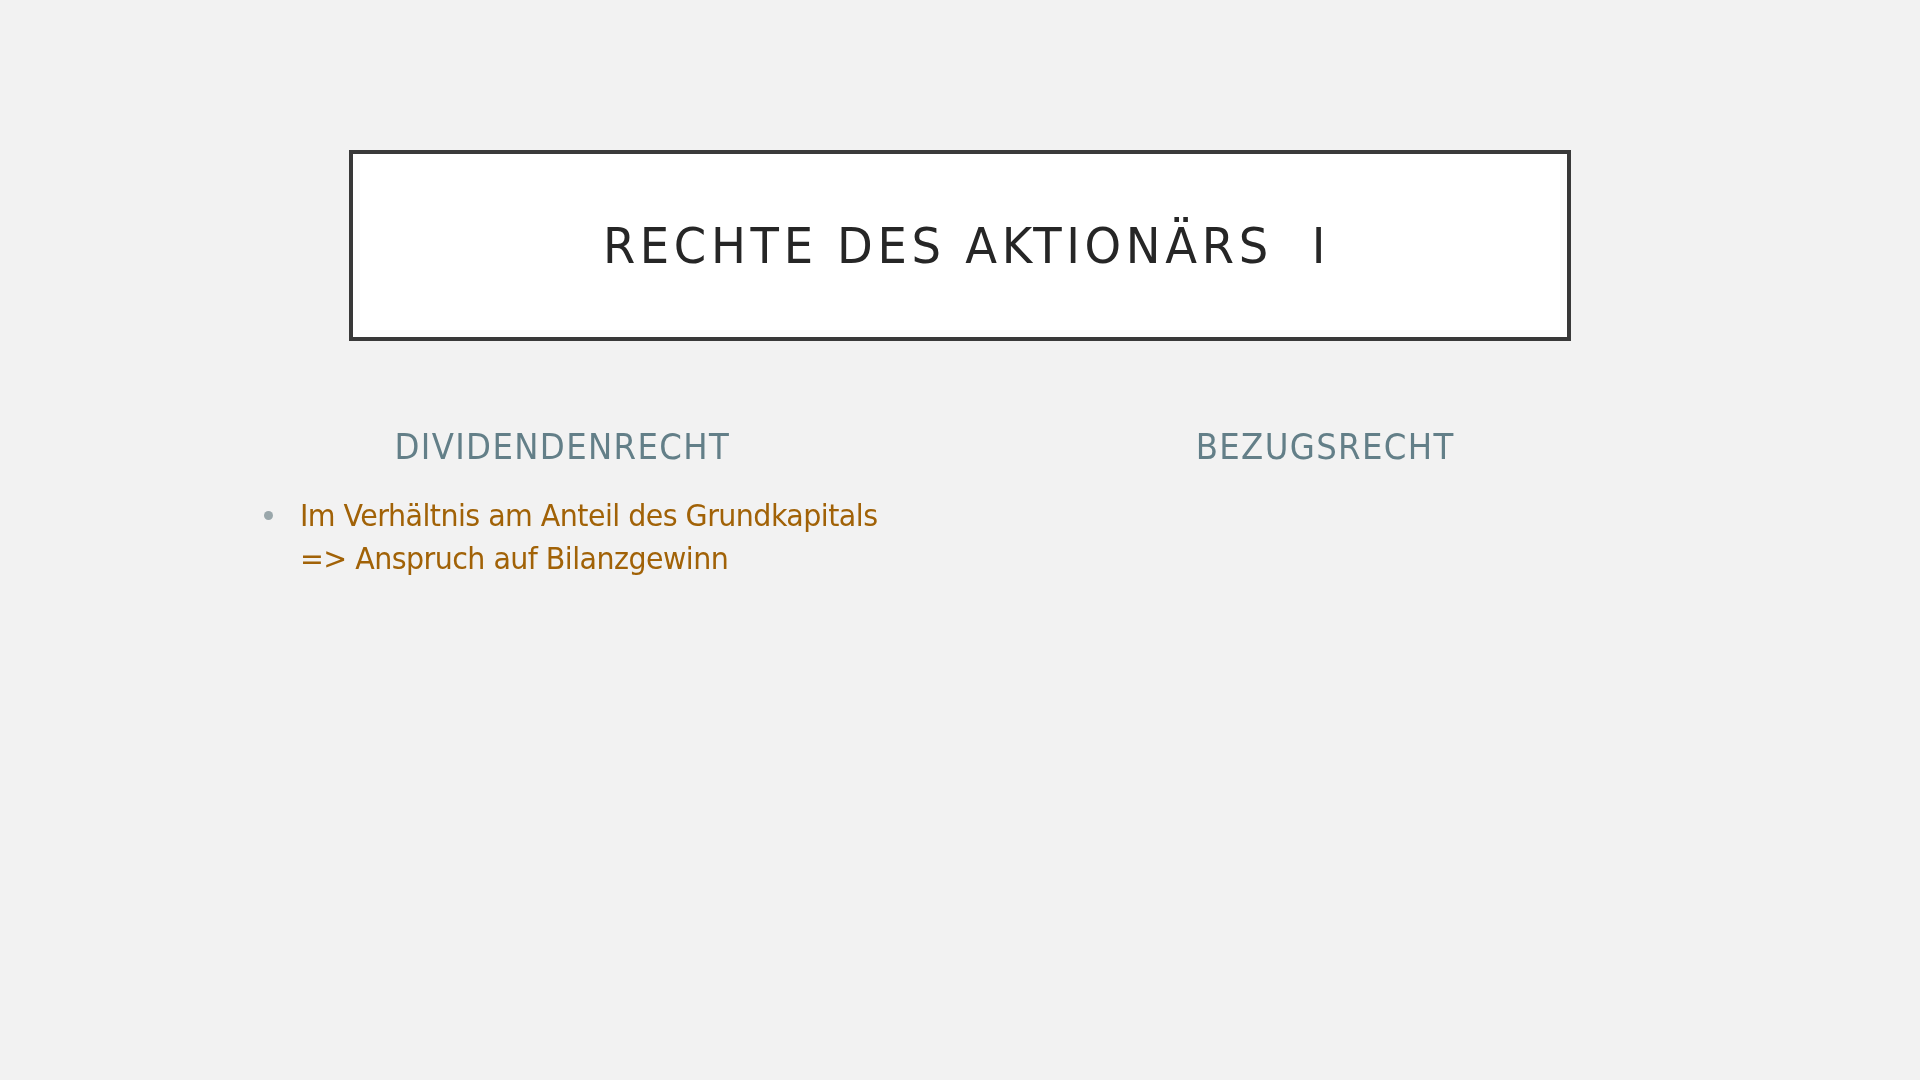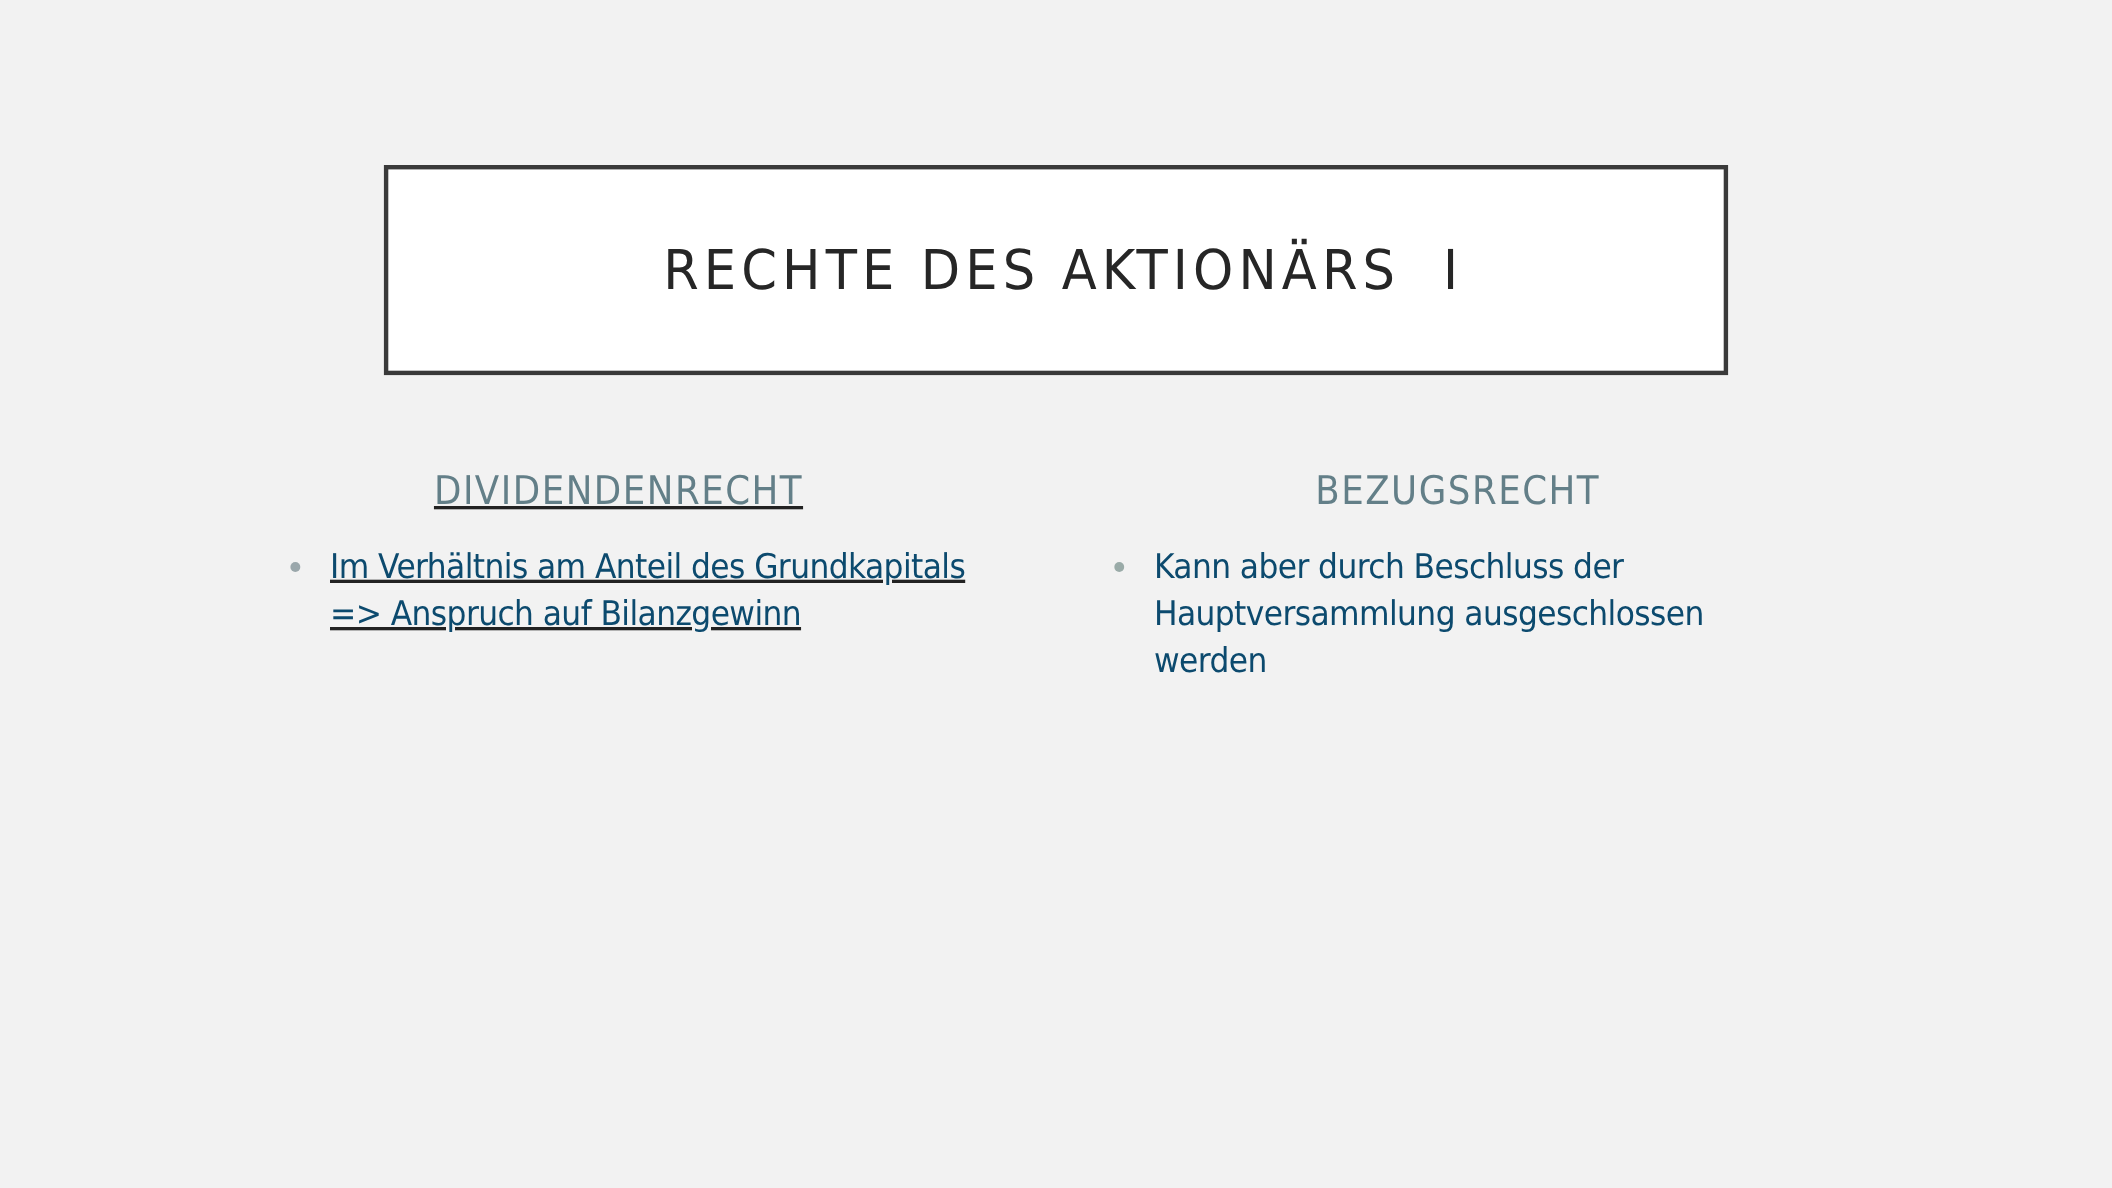--- a/index.html
+++ b/index.html
@@ -42,21 +42,21 @@
       margin: 0;
       padding-left: 14px;
       white-space: pre;
       transform: scaleX(0.93);
       line-height: 1;
     }
     .column {
       position: absolute;
       top: 420px;
     }
-    .col-left { left: 255px; width: 680px; text-decoration: underline; }
+    .col-left { left: 255px; width: 680px; }
     .col-right { left: 1004px; width: 660px; }
 
     .col-heading {
       font-family: "DejaVu Sans", "Liberation Sans", sans-serif;
       font-size: 36px;
       font-weight: normal;
       color: #637f88;
       letter-spacing: 1.5px;
       margin: 0;
       line-height: 54px;
@@ -71,21 +71,21 @@
     .bullets {
       list-style: none;
       margin: 20px 0 0 0;
       padding: 0;
     }
     .bullet-item {
       position: relative;
       padding-left: 45px;
       font-size: 31px;
       line-height: 43px;
-      color: #0c4a6e;
+      color: #a16207;
       margin-bottom: 20px;
       letter-spacing: -0.6px;
     }
     .bullet-item .dot {
       position: absolute;
       left: 9px;
       top: 17px;
       width: 9px;
       height: 9px;
       border-radius: 50%;
@@ -115,22 +115,16 @@
         <span class="dot"></span>
         <span class="bullet-line">Im Verhältnis am Anteil des Grundkapitals</span>
         <span class="bullet-line">=&gt; Anspruch auf Bilanzgewinn</span>
       </li>
     </ul>
   </div>
 
   <div class="column col-right">
     <h2 class="col-heading">BEZUGSRECHT</h2>
     <ul class="bullets">
-      <li class="bullet-item">
-        <span class="dot"></span>
-        <span class="bullet-line">Kann aber durch Beschluss der</span>
-        <span class="bullet-line">Hauptversammlung ausgeschlossen</span>
-        <span class="bullet-line">werden</span>
-      </li>
     </ul>
   </div>
 
 </div>
 
 </body></html>

